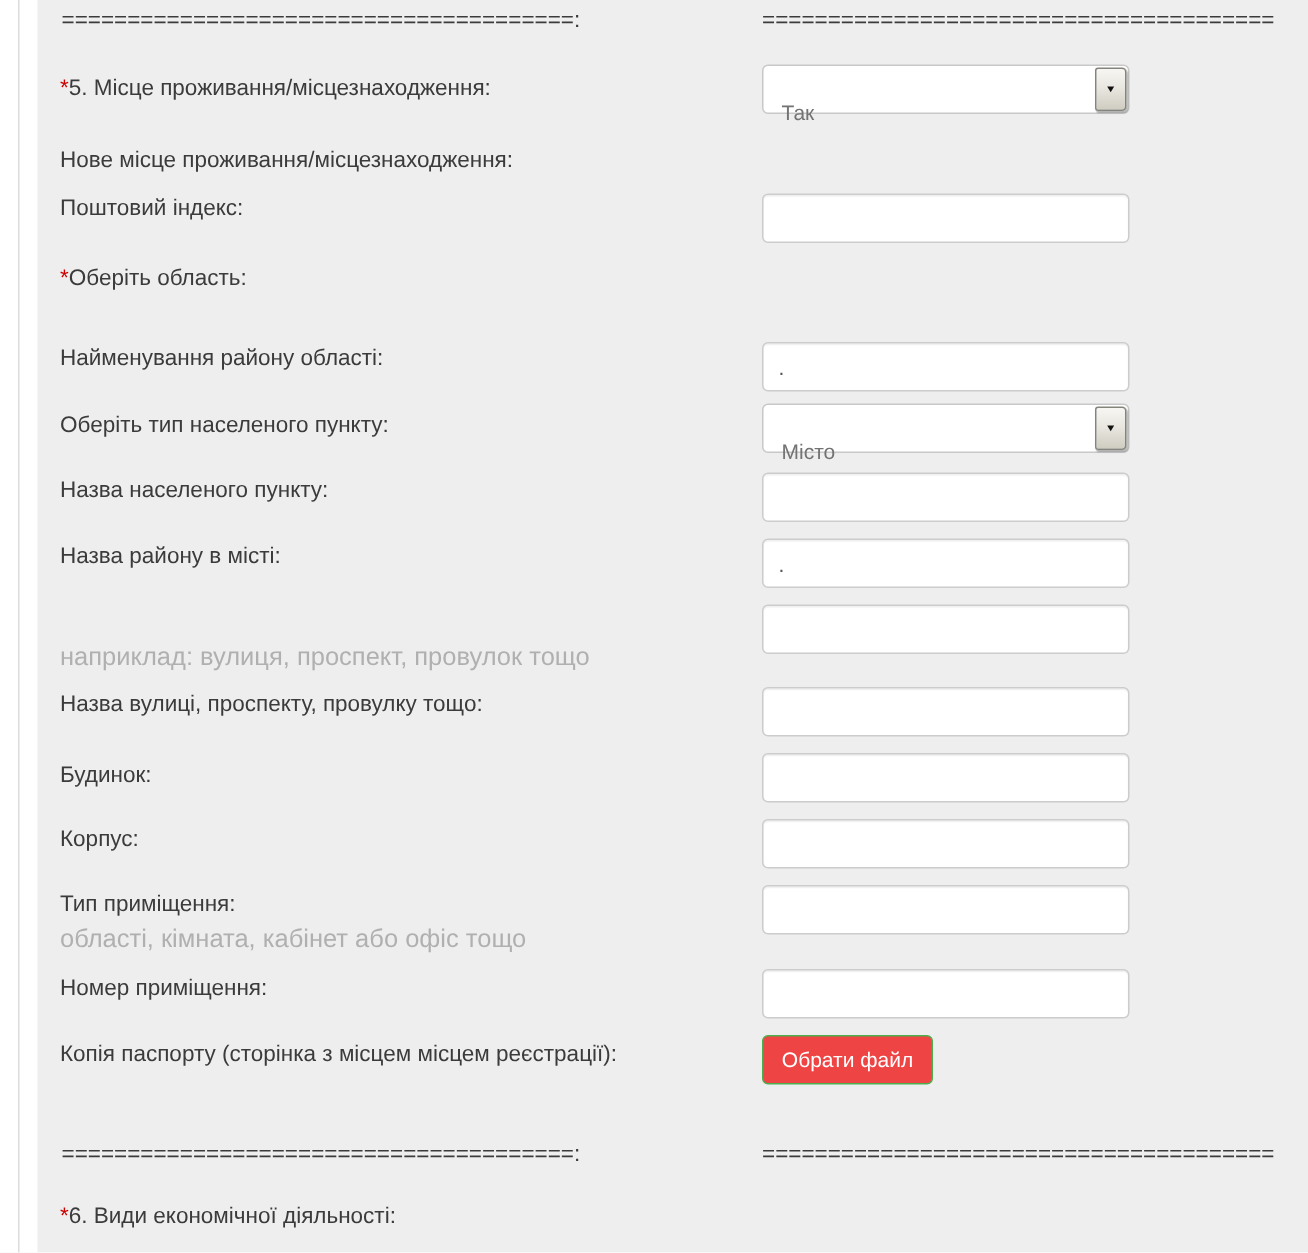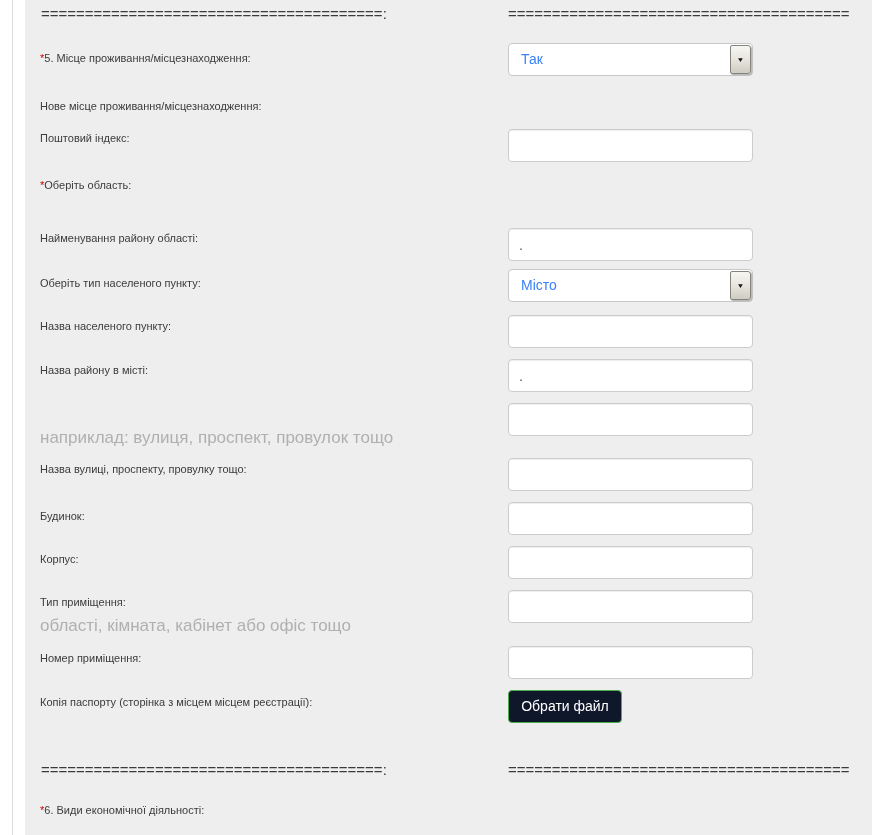--- a/index.html
+++ b/index.html
@@ -14,21 +14,21 @@
   .left-line {
     position: absolute; left: 12px; top: 0; width: 1px; height: 835px;
     background: #dcdcdc;
   }
   .panel {
     position: absolute; left: 25px; top: 0; width: 847px; height: 835px;
     background: #eeeeee;
   }
   .lbl {
     position: absolute; left: 15px;
-    font-size: 11px; line-height: 17px; color: #3b3b3b;
+    font-size: 15px; line-height: 17px; color: #3b3b3b;
     white-space: nowrap;
     text-align: center;
   }
   .hint {
     position: absolute; left: 15px;
     font-size: 17px; line-height: 17px; color: #b0b0b0;
     white-space: nowrap;
   }
   .sep {
     position: absolute;
@@ -52,39 +52,39 @@
     position: absolute; left: 483px; width: 245px; height: 33px;
     background: #ffffff;
     border: 1px solid #c8c8c8; border-radius: 4px;
     cursor: default;
   }
   .sel.focused {
     border-color: #7ab2e2;
     box-shadow: 0 0 6px 2px rgba(82,168,236,0.65);
   }
   .sel .sel-text {
-    position: absolute; left: 12px; top: 0; height: 31px;
-    line-height: 31px; font-size: 14px; color: #3b82f6;
+    position: absolute; left: 12px; top: 16px; height: 31px;
+    line-height: 31px; font-size: 14px; color: #737373;
     white-space: nowrap;
   }
   .sel .sel-btn {
     position: absolute; top: 1px; right: 1px; width: 21px; height: 29px;
     background: linear-gradient(180deg, #f7f6f3 0%, #e9e7e0 45%, #cfccc1 100%);
     border: 1px solid #84837c;
     border-radius: 2px 3px 3px 2px;
     box-shadow: 1px 1px 1px rgba(0,0,0,0.3);
     display: flex; align-items: center; justify-content: center;
   }
   .sel .arrow {
     font-size: 8px; line-height: 8px; color: #111111;
     transform: scaleY(0.8);
   }
   .file-btn {
     position: absolute; left: 483px; width: 114px; height: 33px;
-    background: #0f172a;
+    background: #ef4444;
     border: 1px solid #4cae4c; border-radius: 4px;
     color: #ffffff; font-size: 14px; text-align: center; line-height: 31px;
     cursor: pointer;
     font-family: "Liberation Sans", sans-serif;
   }
 </style>
 </head>
 <body>
 
 <div class="stage">

